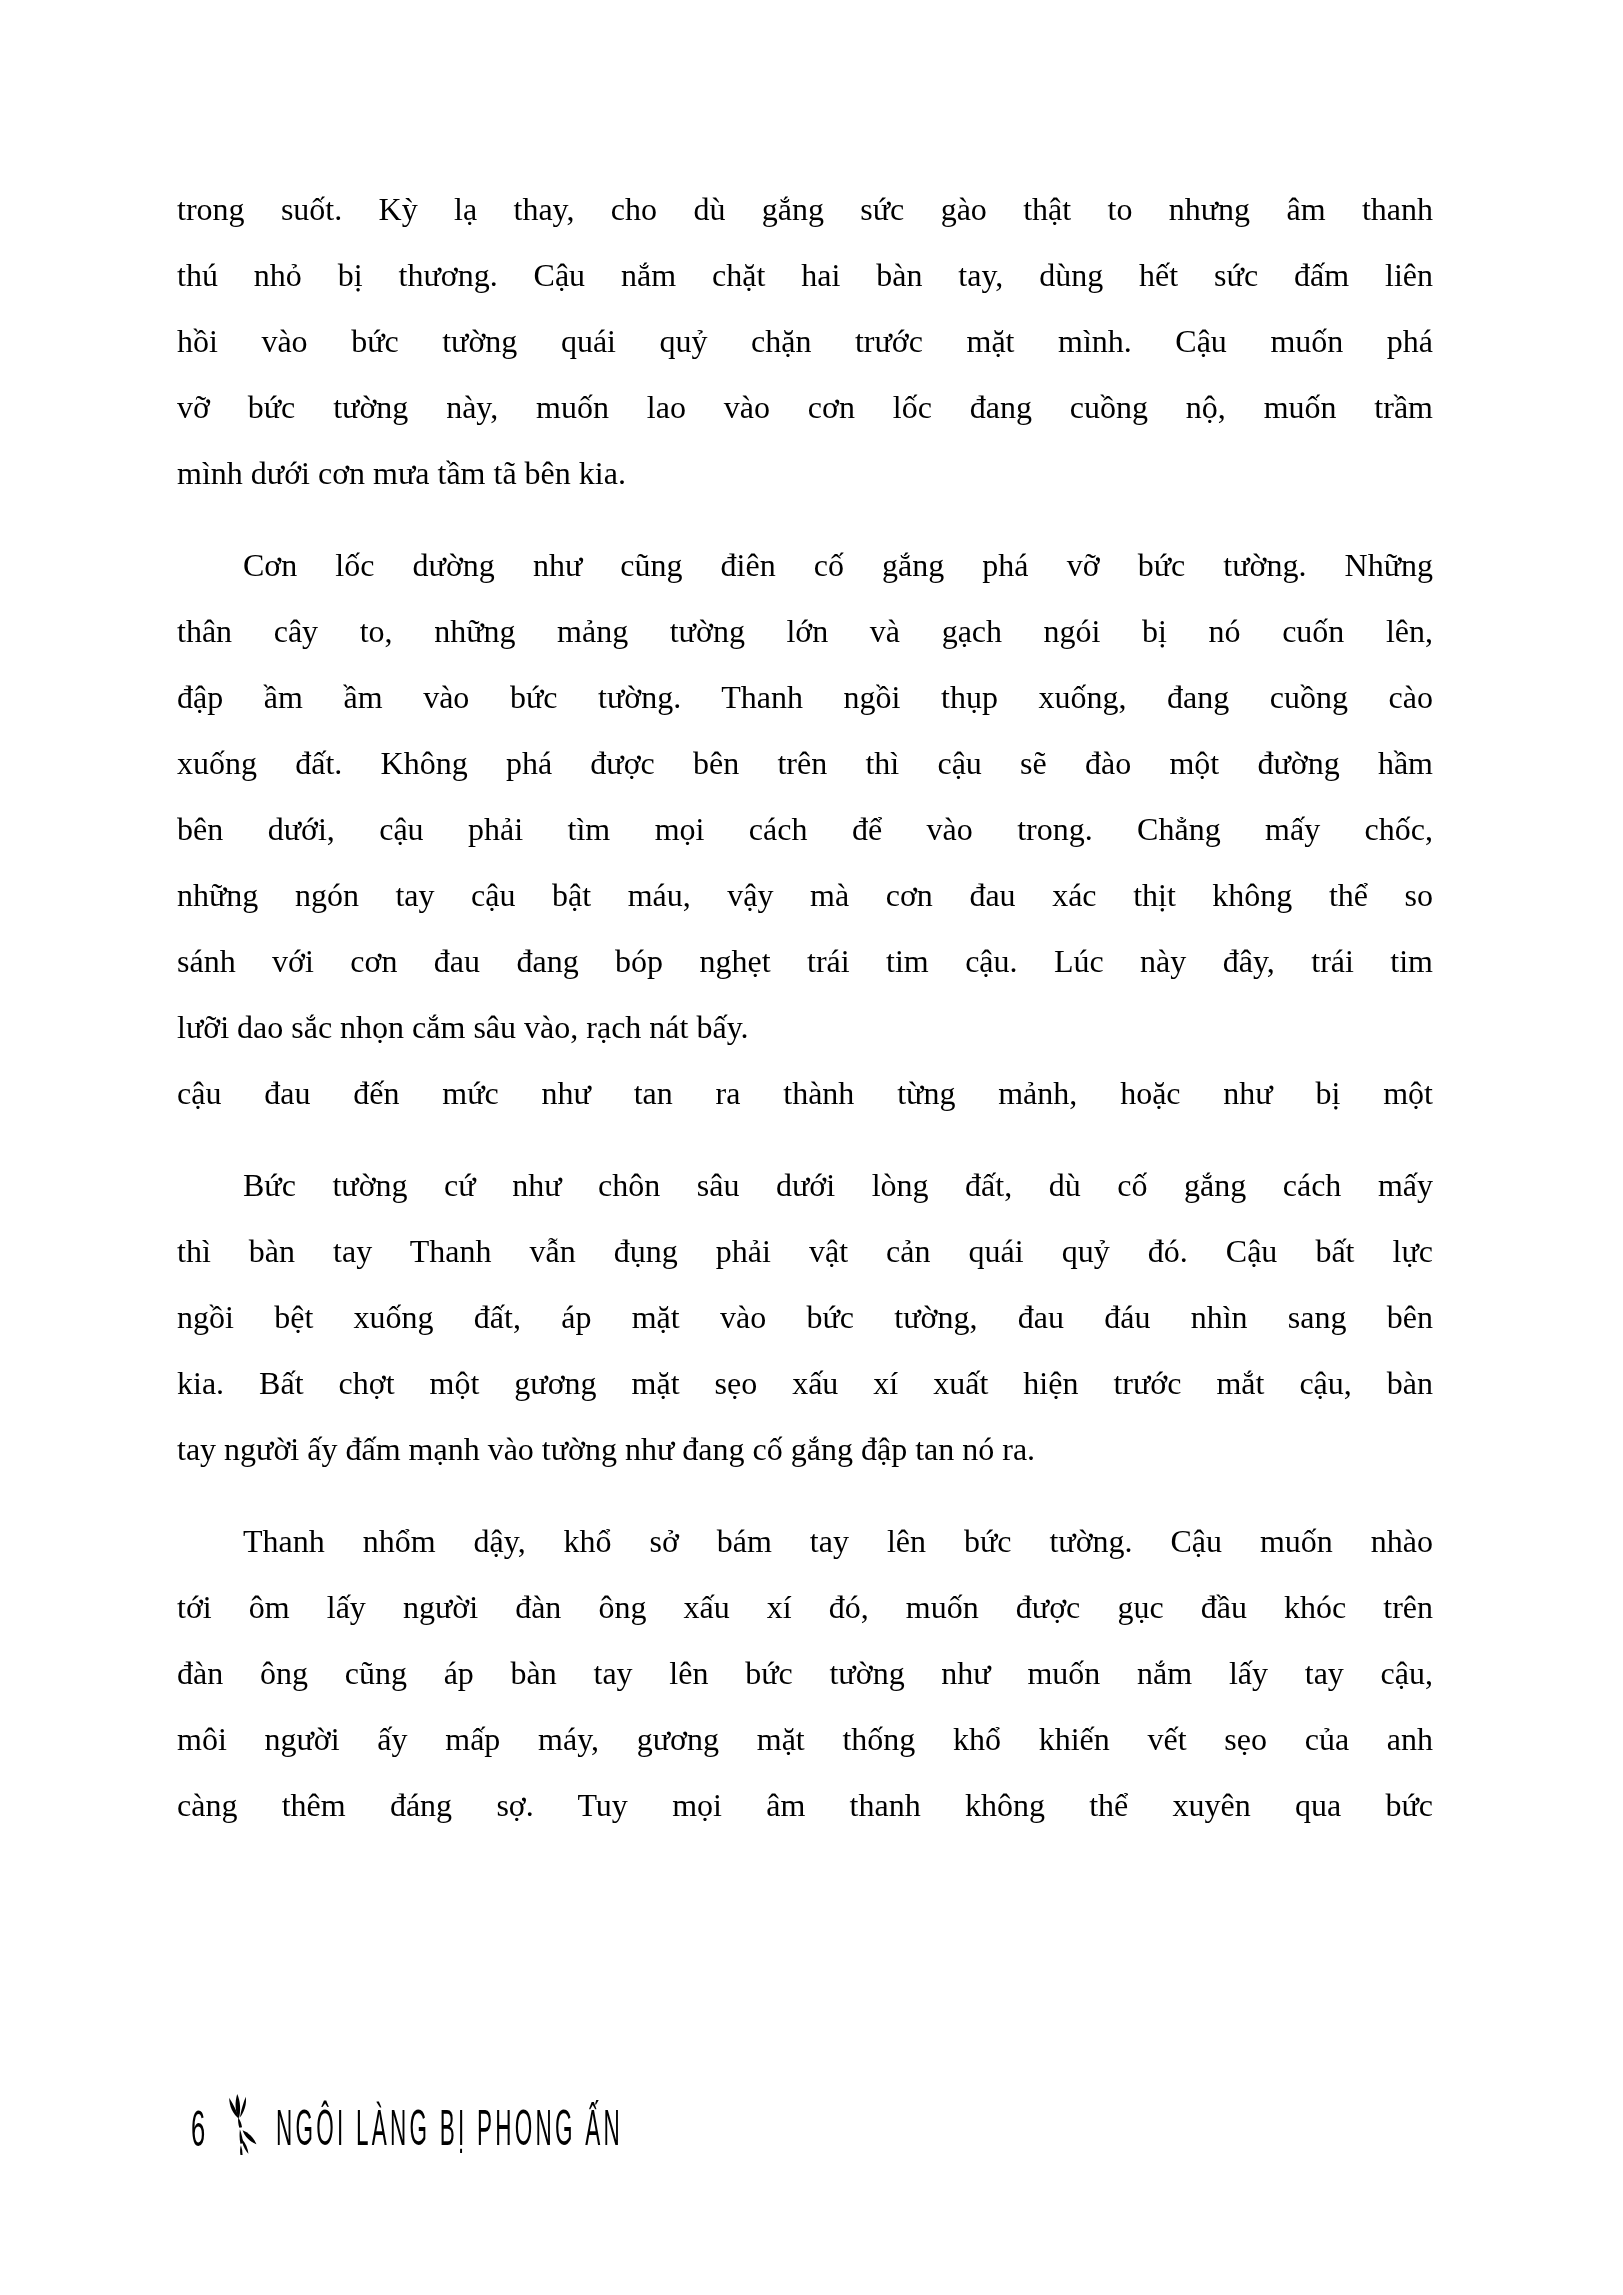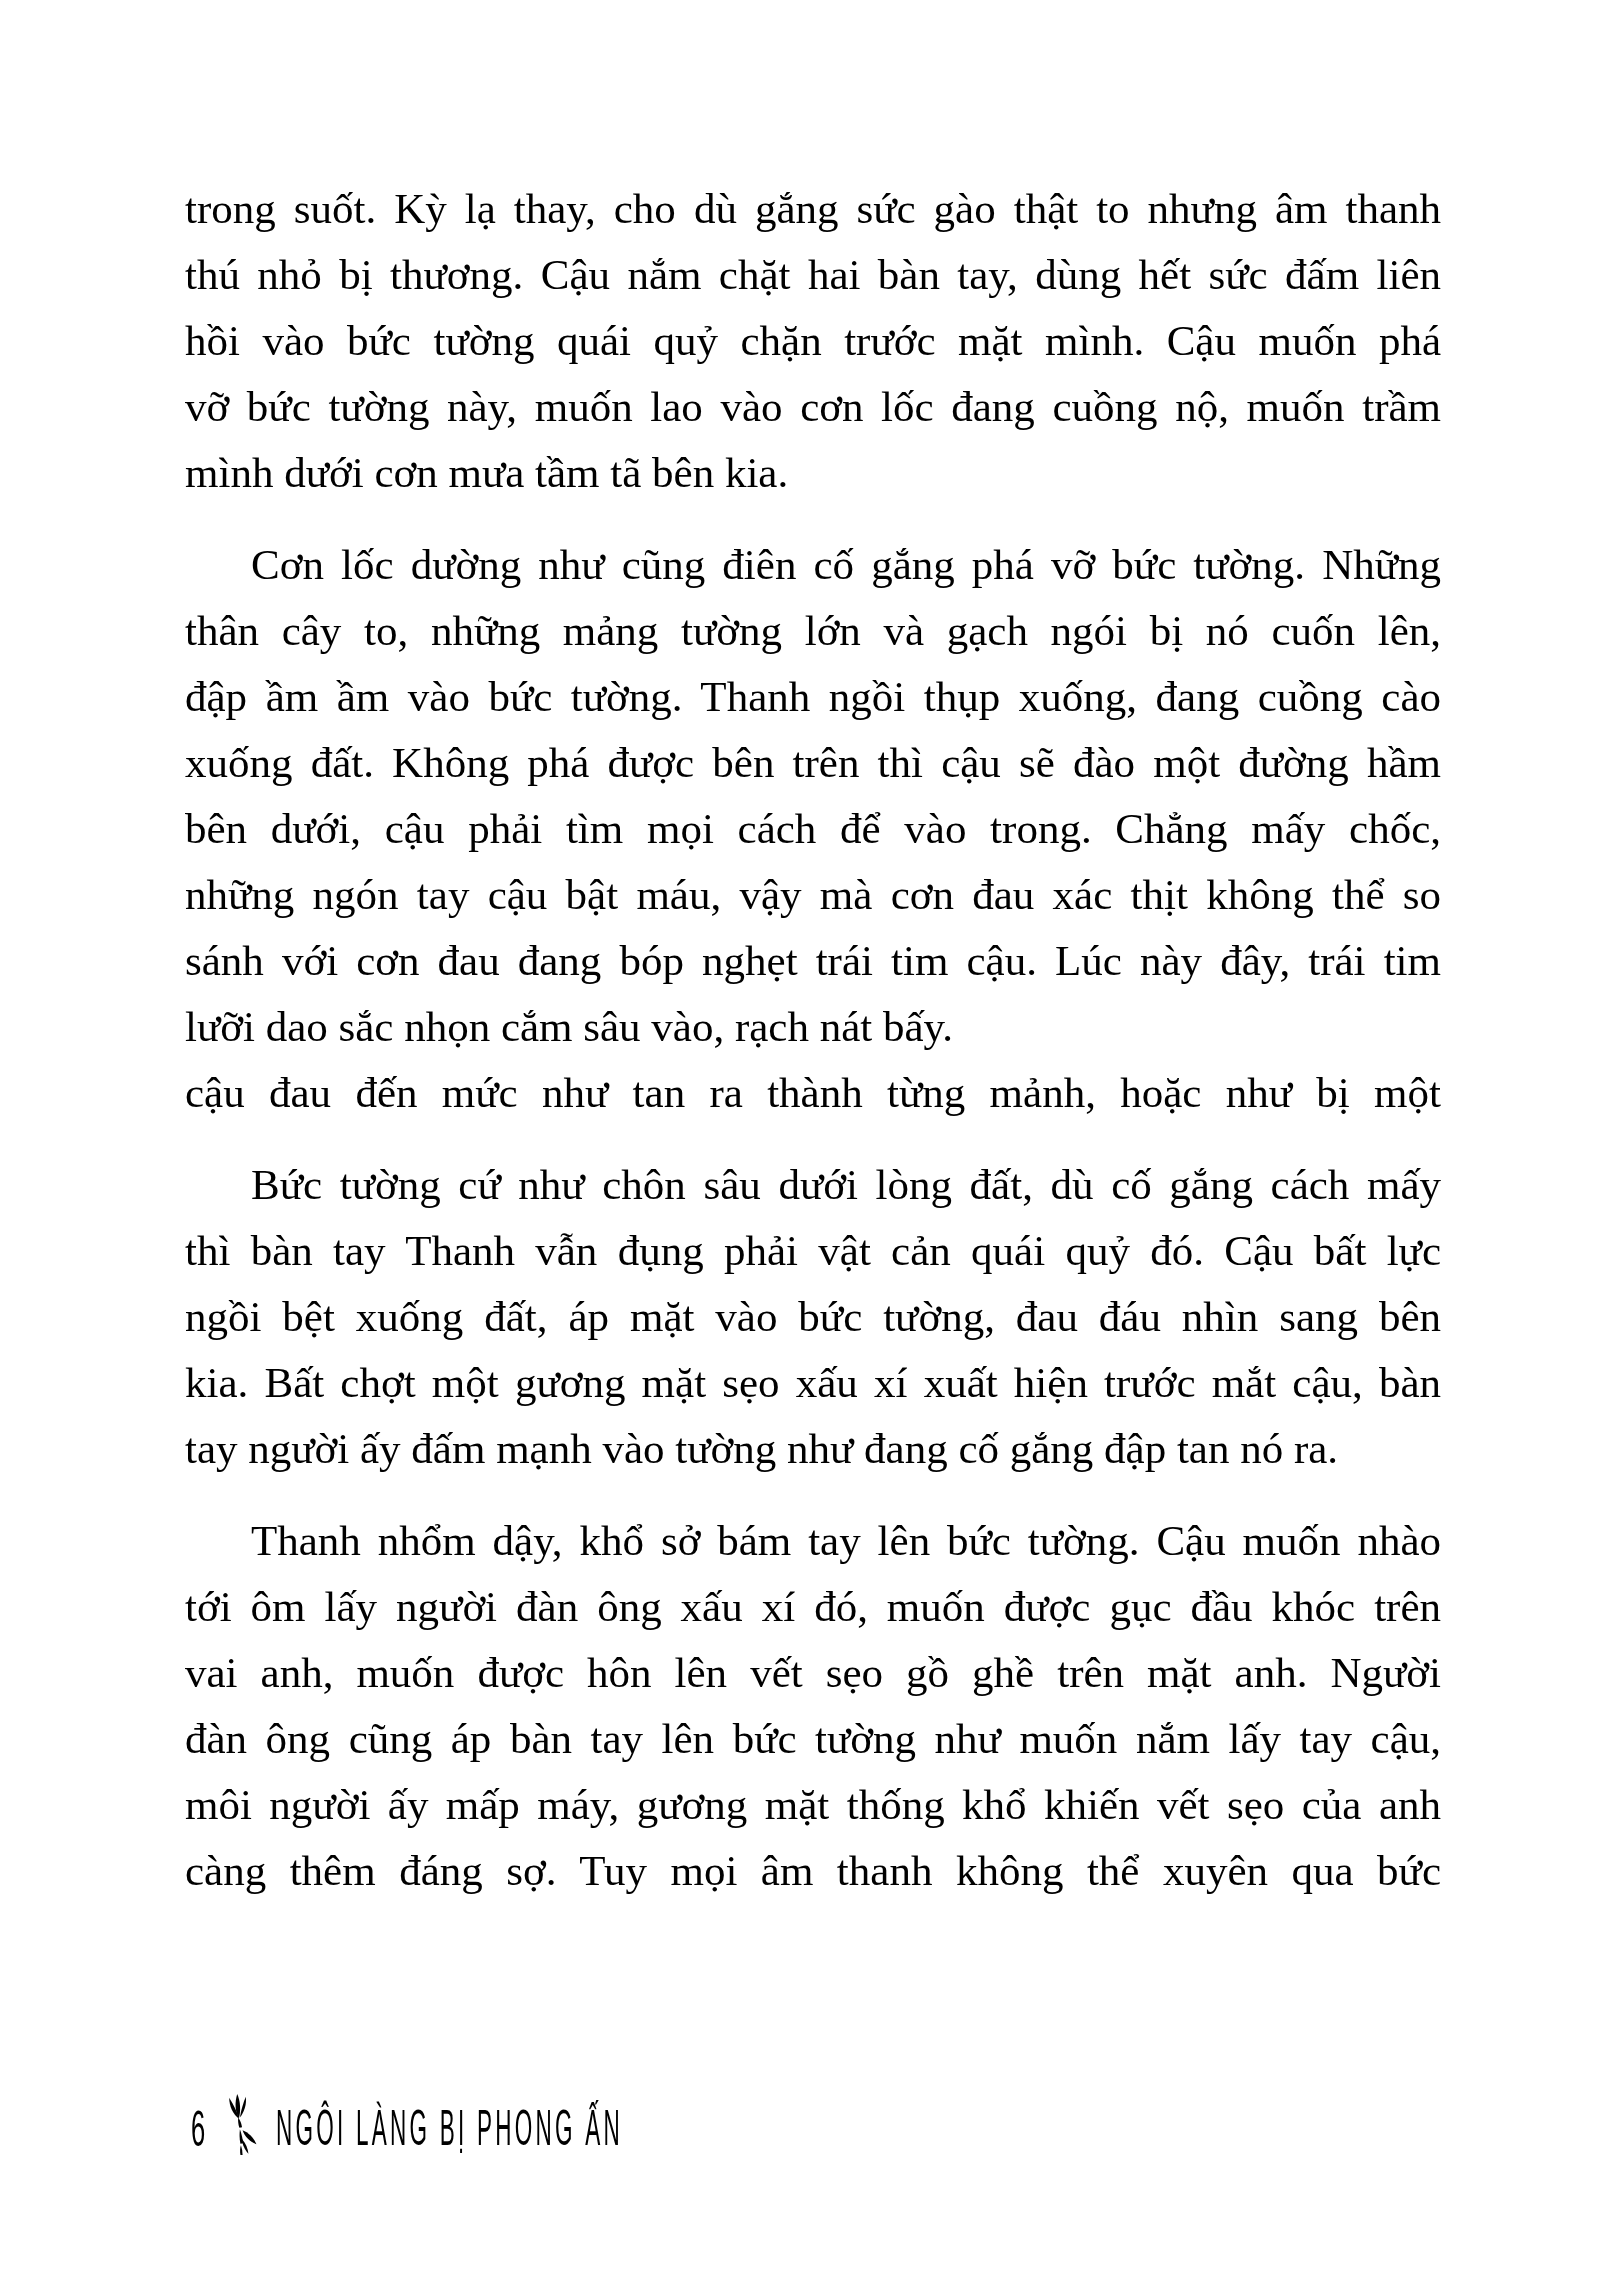--- a/index.html
+++ b/index.html
@@ -10,24 +10,24 @@
     position: relative;
     width: 1623px;
     height: 2295px;
     background: #ffffff;
     overflow: hidden;
     font-family: "Liberation Serif", "DejaVu Serif", serif;
     color: #000000;
   }
   .text-block {
     position: absolute;
-    left: 185px;
+    left: 177px;
     top: 176px;
     width: 1256px;
-    font-size: 43px;
+    font-size: 32px;
     line-height: 66px;
     color: #000000;
   }
   .paragraph { margin: 0; padding: 0; }
   .paragraph + .paragraph { margin-top: 26px; }
   .line {
     height: 66px;
     overflow: hidden;
     text-align: justify;
     text-align-last: justify;
@@ -104,21 +104,20 @@
       <div class="line">Bức tường cứ như chôn sâu dưới lòng đất, dù cố gắng cách mấy</div>
       <div class="line">thì bàn tay Thanh vẫn đụng phải vật cản quái quỷ đó. Cậu bất lực</div>
       <div class="line">ngồi bệt xuống đất, áp mặt vào bức tường, đau đáu nhìn sang bên</div>
       <div class="line">kia. Bất chợt một gương mặt sẹo xấu xí xuất hiện trước mắt cậu, bàn</div>
       <div class="line last">tay người ấy đấm mạnh vào tường như đang cố gắng đập tan nó ra.</div>
     </section>
 
     <section class="paragraph indented">
       <div class="line">Thanh nhổm dậy, khổ sở bám tay lên bức tường. Cậu muốn nhào</div>
       <div class="line">tới ôm lấy người đàn ông xấu xí đó, muốn được gục đầu khóc trên</div>
-      <div class="line">vai anh, muốn được hôn lên vết sẹo gồ ghề trên mặt anh. Người</div>
       <div class="line">đàn ông cũng áp bàn tay lên bức tường như muốn nắm lấy tay cậu,</div>
       <div class="line">môi người ấy mấp máy, gương mặt thống khổ khiến vết sẹo của anh</div>
       <div class="line">càng thêm đáng sợ. Tuy mọi âm thanh không thể xuyên qua bức</div>
     </section>
 
   </main>
 
   <footer class="footer">
     <span class="page-num">6</span>
     <svg class="sprig" width="37" height="63" viewBox="0 0 62 118" aria-hidden="true">

